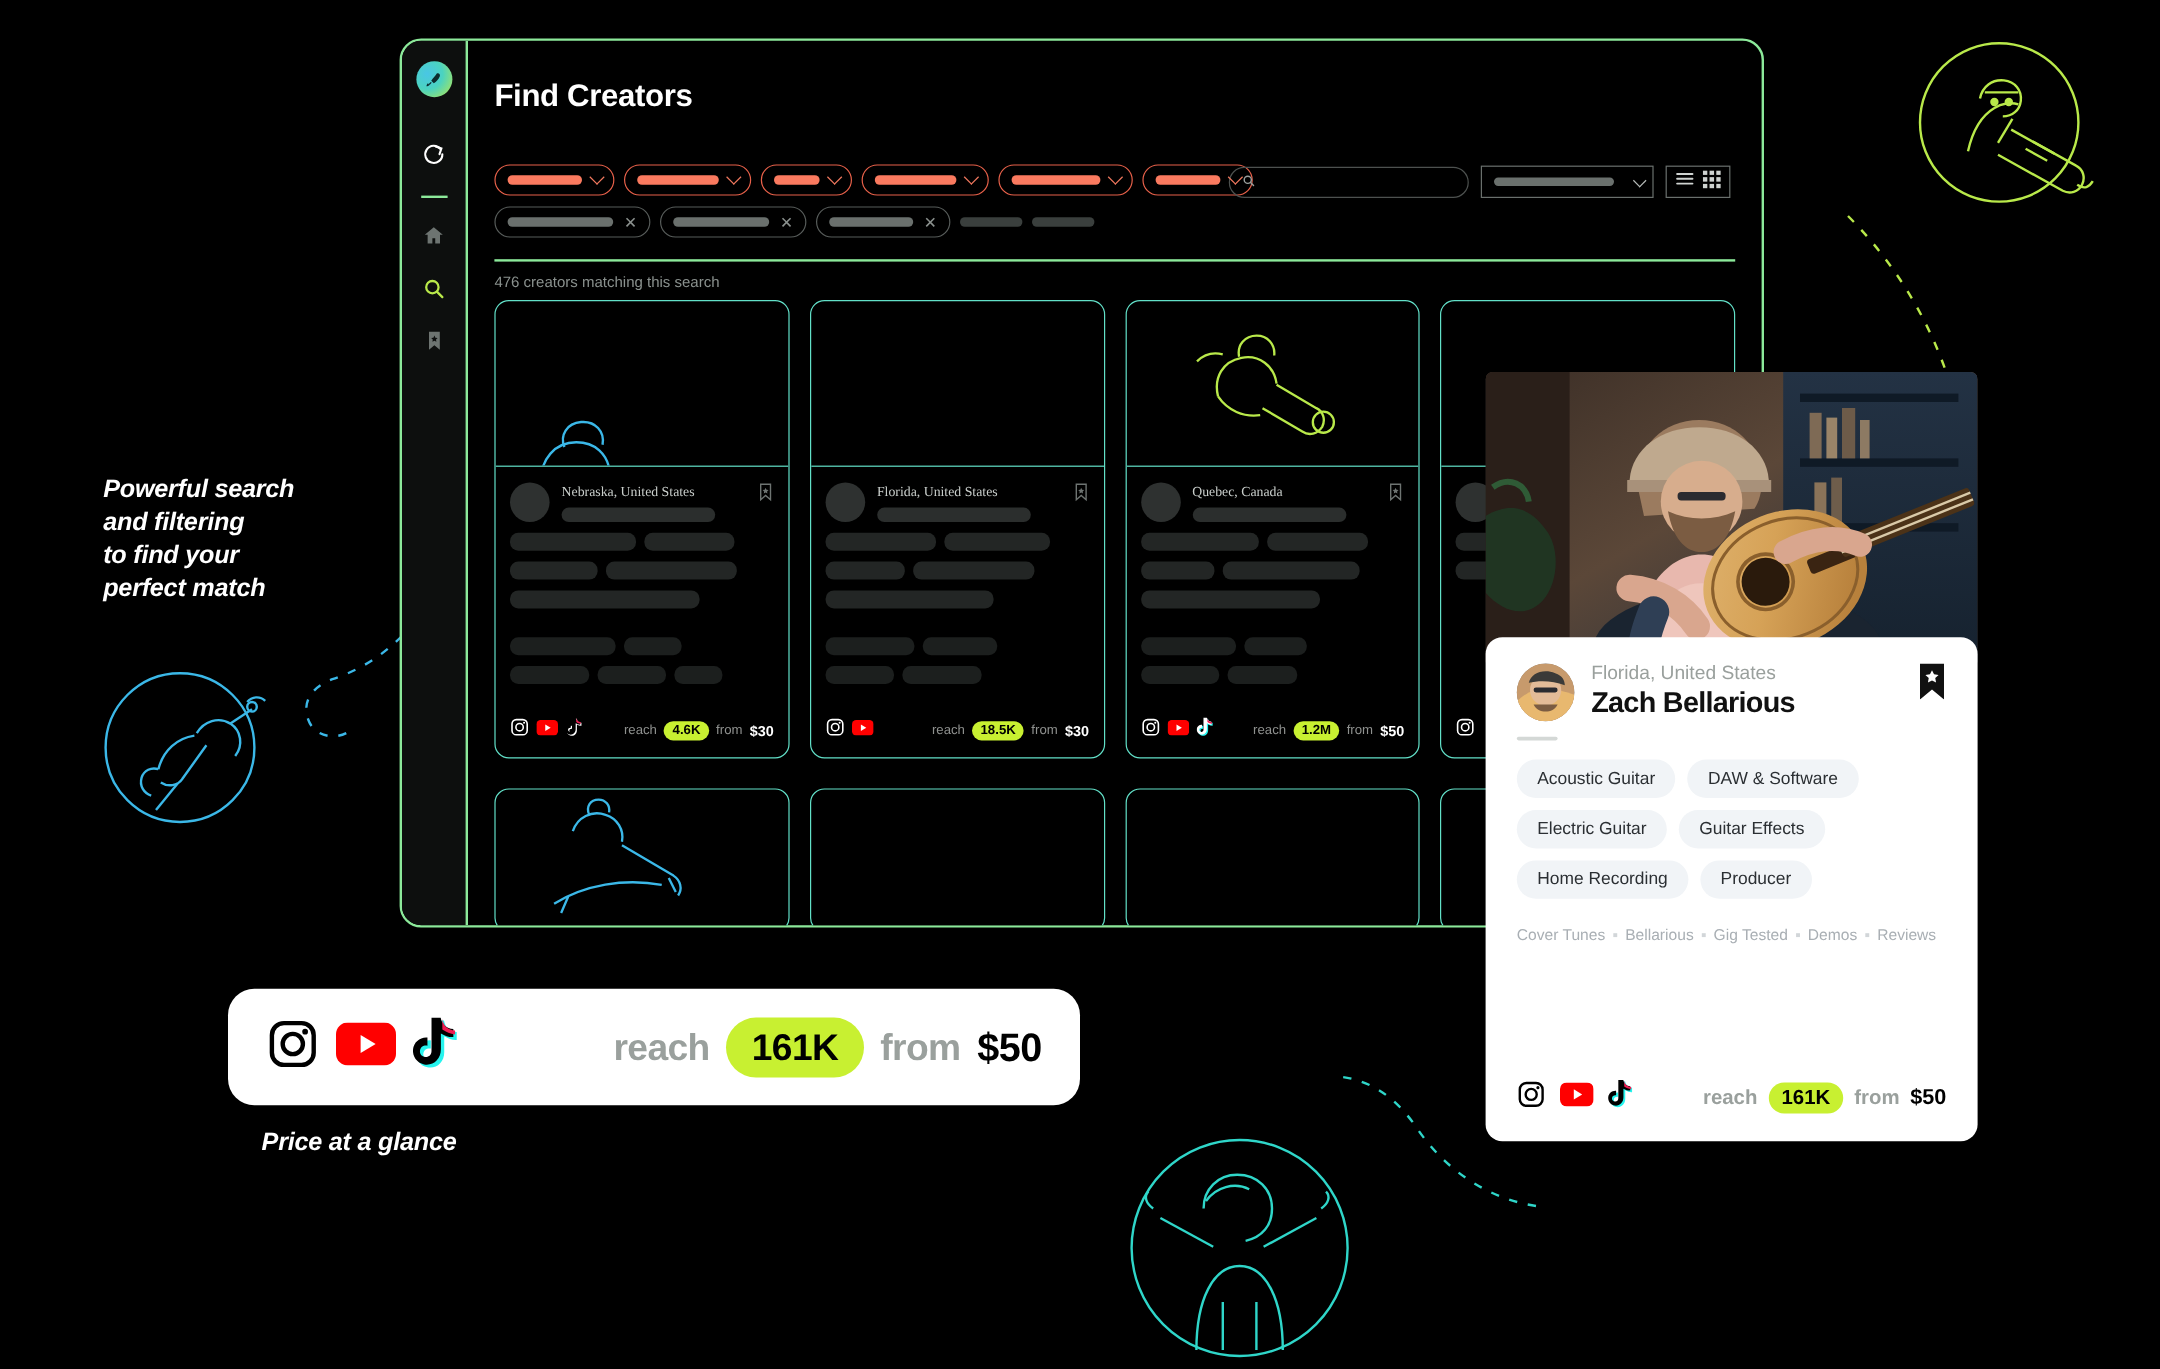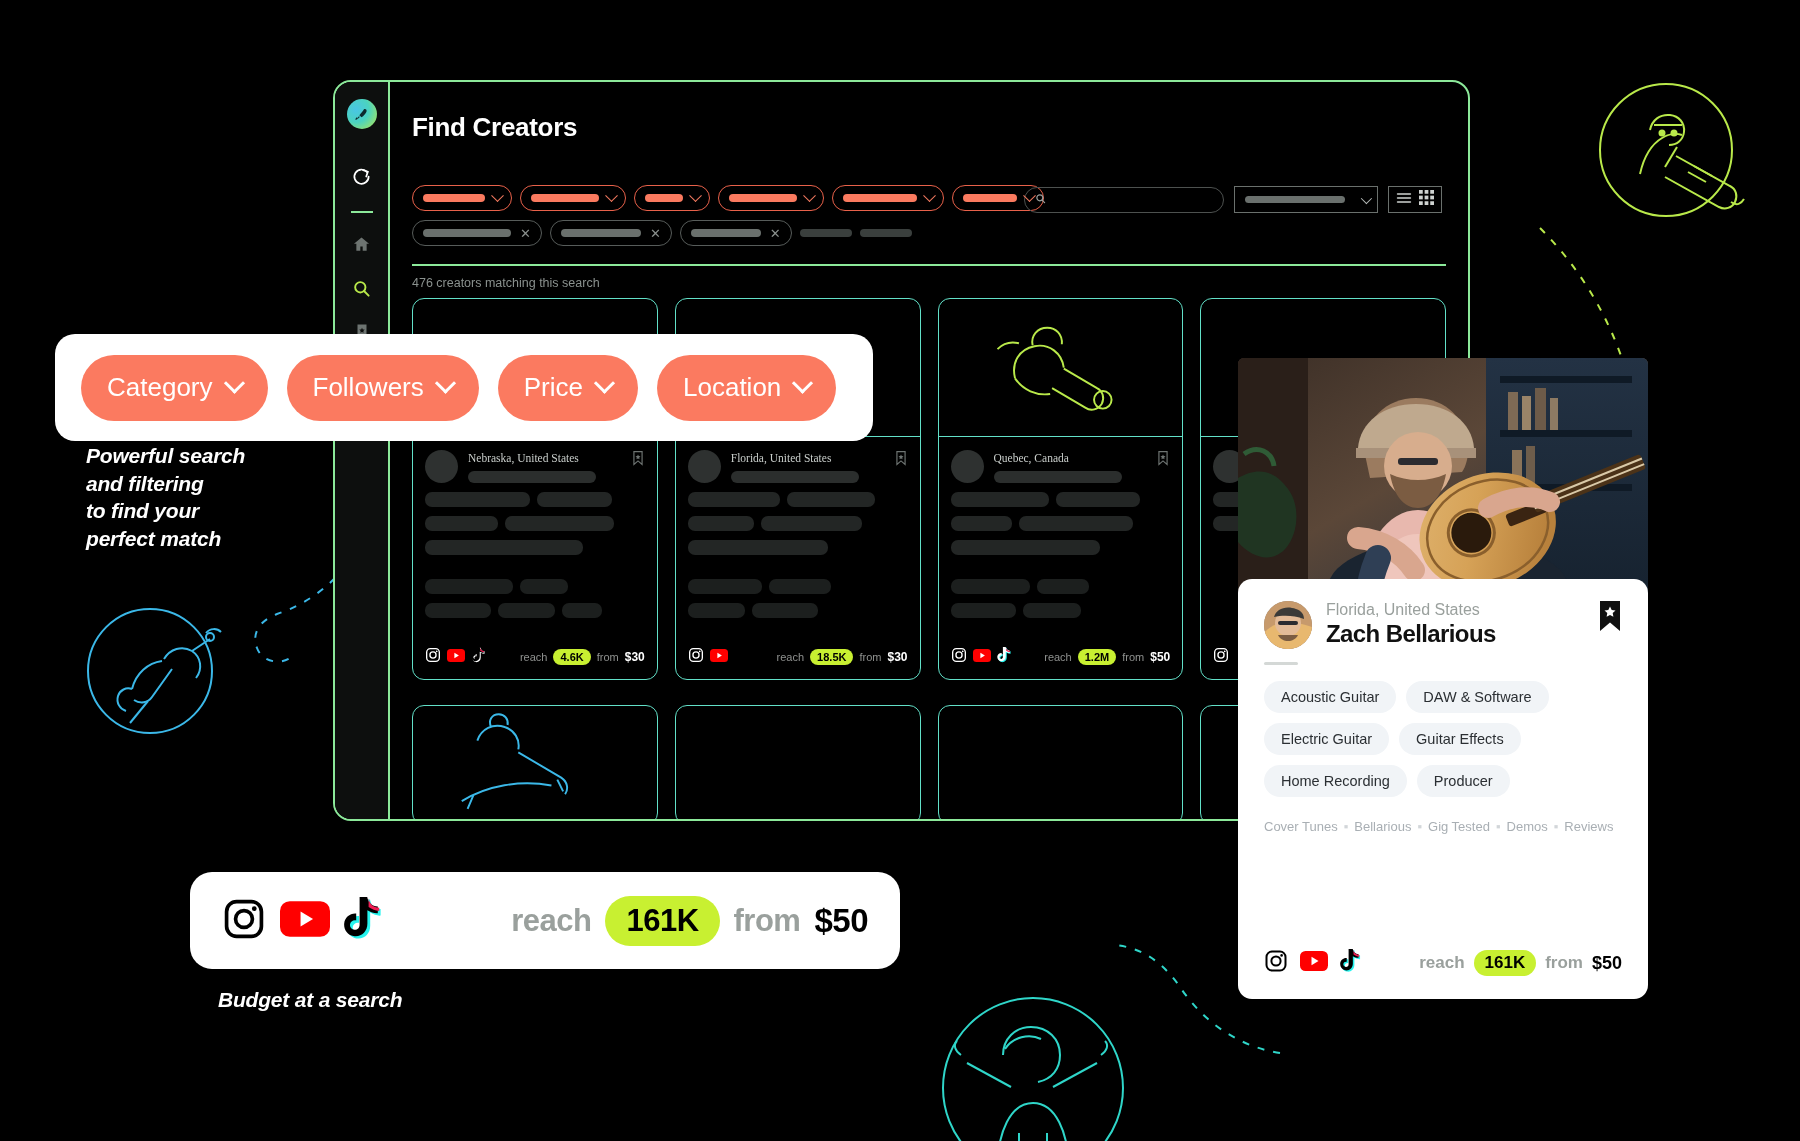--- a/index.html
+++ b/index.html
@@ -3,21 +3,21 @@
 <meta charset="utf-8">
 <style>
   * { box-sizing: border-box; margin: 0; padding: 0; }
   body {
     width: 1800px; height: 1141px;
     background: #000000;
     font-family: "Liberation Sans", sans-serif;
     overflow: hidden;
     position: relative;
   }
-  .stage { position: absolute; inset: 0; margin-top: 48px; }
+  .stage { position: absolute; inset: 0; }
 
   
   .dash {
     position: absolute;
     left: 333px; top: 32px;
     width: 1137px; height: 741px;
     background: #000;
     border: 2px solid #8ce99a;
     border-radius: 18px;
     display: flex;
@@ -651,38 +651,20 @@
         <div class="cc" style="height:120px">
             <div class="cc-art" style="height:118px;border-bottom:none"></div>
           </div>
         <div class="cc" style="height:120px">
             <div class="cc-art" style="height:118px;border-bottom:none"></div>
           </div>
       </div>
     </div>
   </div>
 
-  <div class="filter-overlay">
-    <div class="big-pill">
-      <span>Category</span>
-      <span class="big-chev"></span>
-    </div>
-    <div class="big-pill">
-      <span>Followers</span>
-      <span class="big-chev"></span>
-    </div>
-    <div class="big-pill">
-      <span>Price</span>
-      <span class="big-chev"></span>
-    </div>
-    <div class="big-pill">
-      <span>Location</span>
-      <span class="big-chev"></span>
-    </div>
-  </div>
 
   <div class="caption cap-search" style="white-space:pre-line">Powerful search
 and filtering
 to find your
 perfect match</div>
 
   <div class="budget-card">
     <div class="budget-socials">
       <span><svg width="44" height="44" viewBox="0 0 24 24" fill="none" stroke="#000" stroke-width="2">
             <rect x="2.5" y="2.5" width="19" height="19" rx="5.5"></rect>
@@ -700,21 +682,21 @@
           </svg></span>
     </div>
     <div class="budget-right">
       <span class="b-reach">reach</span>
       <span class="b-chip">161K</span>
       <span class="b-from">from</span>
       <span class="b-price">$50</span>
     </div>
   </div>
 
-  <div class="caption cap-budget">Budget at a search</div>
+  <div class="caption cap-budget">Price at a glance</div>
 
   <div class="profile-photo">
     <svg width="410" height="242" viewBox="0 0 410 242" preserveAspectRatio="none">
       <defs>
         <linearGradient id="wallg" x1="0" y1="0" x2="1" y2="1">
           <stop offset="0" stop-color="#3b2e26"></stop>
             <stop offset="0.45" stop-color="#5b4738"></stop>
             <stop offset="1" stop-color="#1d2a3a"></stop>
         </linearGradient>
         <linearGradient id="shelfg" x1="0" y1="0" x2="0" y2="1">

